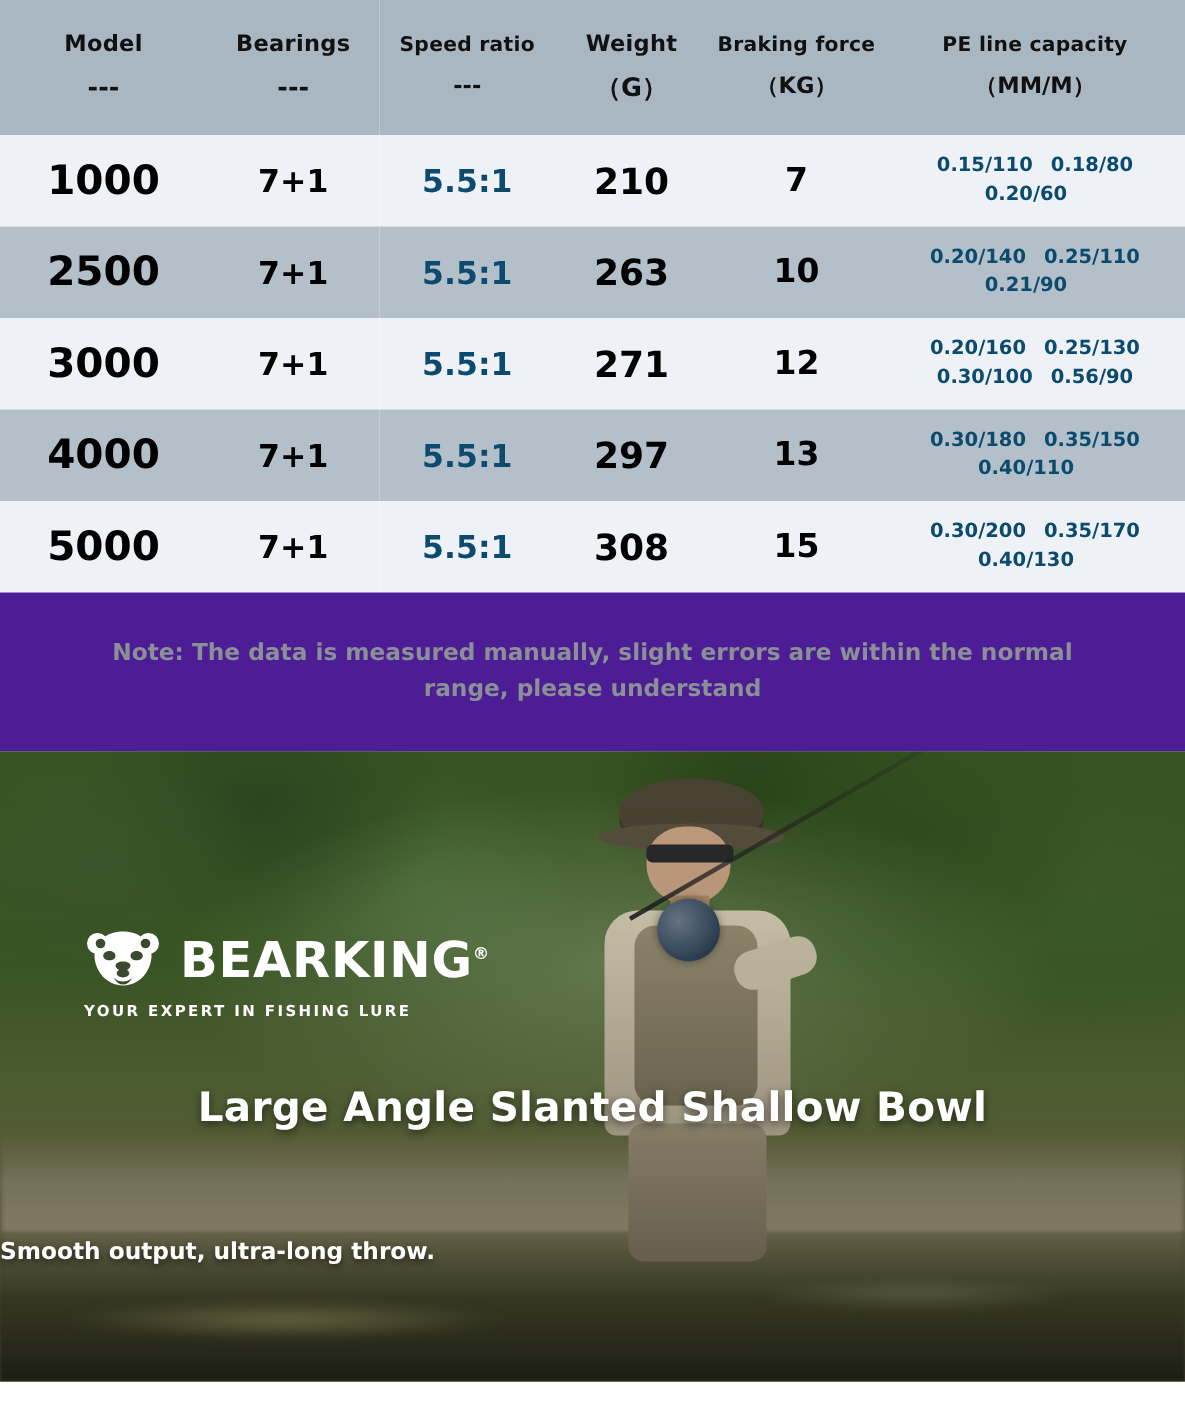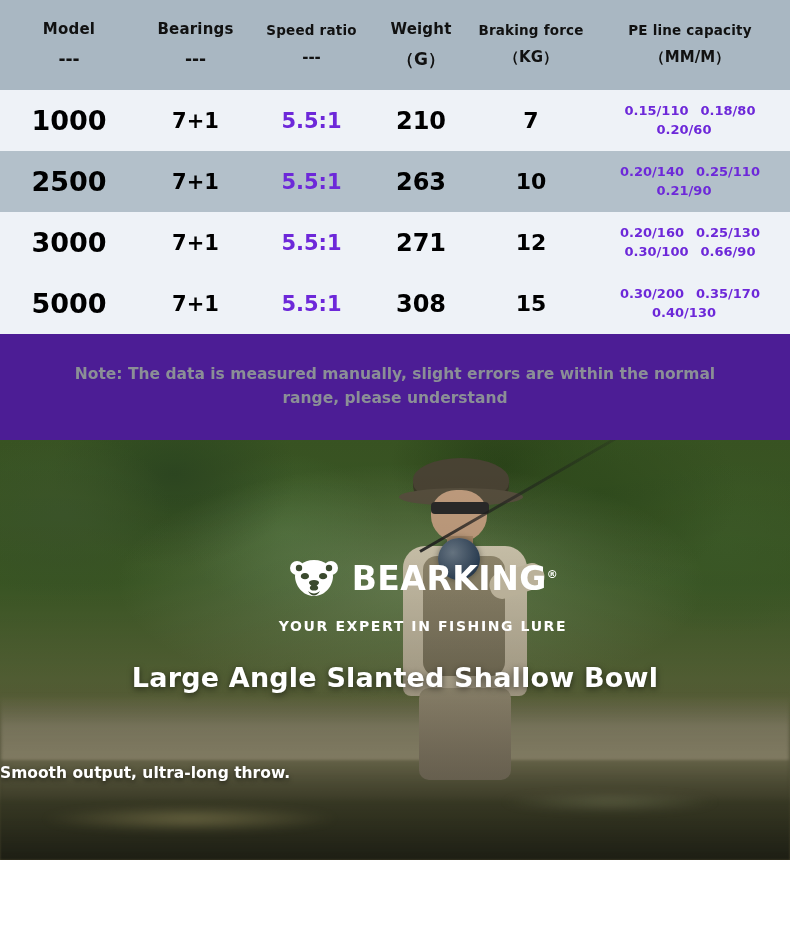--- a/index.html
+++ b/index.html
@@ -64,36 +64,36 @@
     color: #000;
   }
   .cell-bearings {
     font-size: 21px;
     font-weight: bold;
     color: #000;
   }
   .cell-ratio {
     font-size: 21px;
     font-weight: bold;
-    color: #6d28d9;
+    color: #0c4a6e;
   }
   .cell-weight {
     font-size: 24px;
     font-weight: bold;
     color: #000;
   }
   .cell-brake {
     font-size: 22px;
     font-weight: bold;
     color: #000;
   }
   .cell-pe {
     font-size: 13px;
     font-weight: bold;
-    color: #6d28d9;
+    color: #0c4a6e;
     line-height: 1.45;
     padding: 0 6px;
   }
   .cell-pe span { display: inline-block; }
   .pe-line { display: block; white-space: nowrap; }
   .pe-line span + span { margin-left: 12px; }
 
   
   .note-area {
     background: #4c1d95;
@@ -262,21 +262,21 @@
     position: absolute;
     inset: 0;
     background: linear-gradient(to bottom, rgba(0,0,0,0.05) 0%, rgba(0,0,0,0.12) 45%, rgba(0,0,0,0.22) 100%);
   }
 
   
   .brand {
     position: absolute;
     left: 16px; right: 0;
     top: 118px;
-    text-align: center;
+    text-align: left;
     padding-left: 40px;
   }
   .brand-row {
     display: inline-flex;
     align-items: center;
     gap: 12px;
   }
   .bear-mark {
     width: 52px;
     height: 40px;
@@ -289,22 +289,22 @@
     color: #ffffff;
     letter-spacing: 0.5px;
     position: relative;
   }
   .brand-reg {
     font-size: 11px;
     vertical-align: super;
     font-weight: bold;
   }
   .brand-tag {
-    margin-top: 16px;
-    font-size: 14px;
+    margin-top: 6px;
+    font-size: 10px;
     font-weight: bold;
     letter-spacing: 1.6px;
     color: #ffffff;
   }
   .hero-title {
     position: absolute;
     left: 0; right: 0;
     top: 222px;
     text-align: center;
     color: #ffffff;
@@ -381,21 +381,32 @@
         </td>
       </tr>
       <tr class="data-row row-light">
         <td class="cell-model">3000</td>
         <td class="cell-bearings">7+1</td>
         <td class="cell-ratio">5.5:1</td>
         <td class="cell-weight">271</td>
         <td class="cell-brake">12</td>
         <td class="cell-pe">
           <span class="pe-line"><span>0.20/160</span><span>0.25/130</span></span>
-          <span class="pe-line"><span>0.30/100</span><span>0.66/90</span></span>
+          <span class="pe-line"><span>0.30/100</span><span>0.56/90</span></span>
+        </td>
+      </tr>
+      <tr class="data-row row-dark">
+        <td class="cell-model">4000</td>
+        <td class="cell-bearings">7+1</td>
+        <td class="cell-ratio">5.5:1</td>
+        <td class="cell-weight">297</td>
+        <td class="cell-brake">13</td>
+        <td class="cell-pe">
+          <span class="pe-line"><span>0.30/180</span><span>0.35/150</span></span>
+          <span class="pe-line"><span>0.40/110</span><span></span></span>
         </td>
       </tr>
       <tr class="data-row row-light">
         <td class="cell-model">5000</td>
         <td class="cell-bearings">7+1</td>
         <td class="cell-ratio">5.5:1</td>
         <td class="cell-weight">308</td>
         <td class="cell-brake">15</td>
         <td class="cell-pe">
           <span class="pe-line"><span>0.30/200</span><span>0.35/170</span></span>

